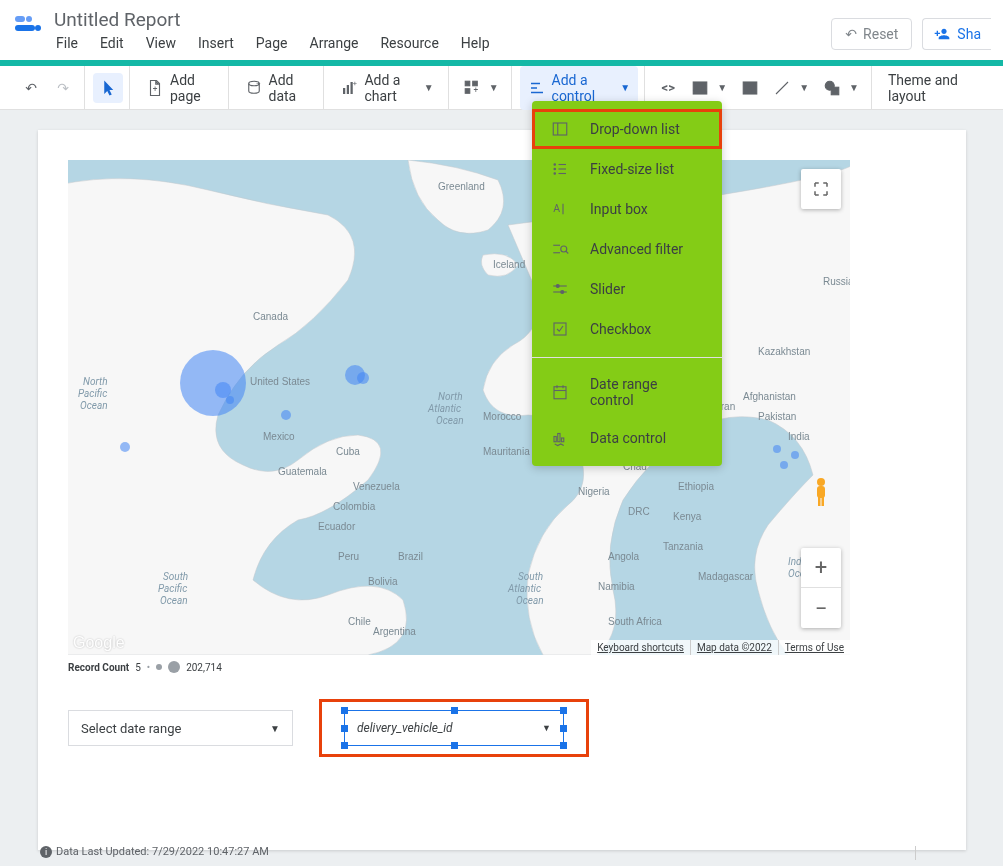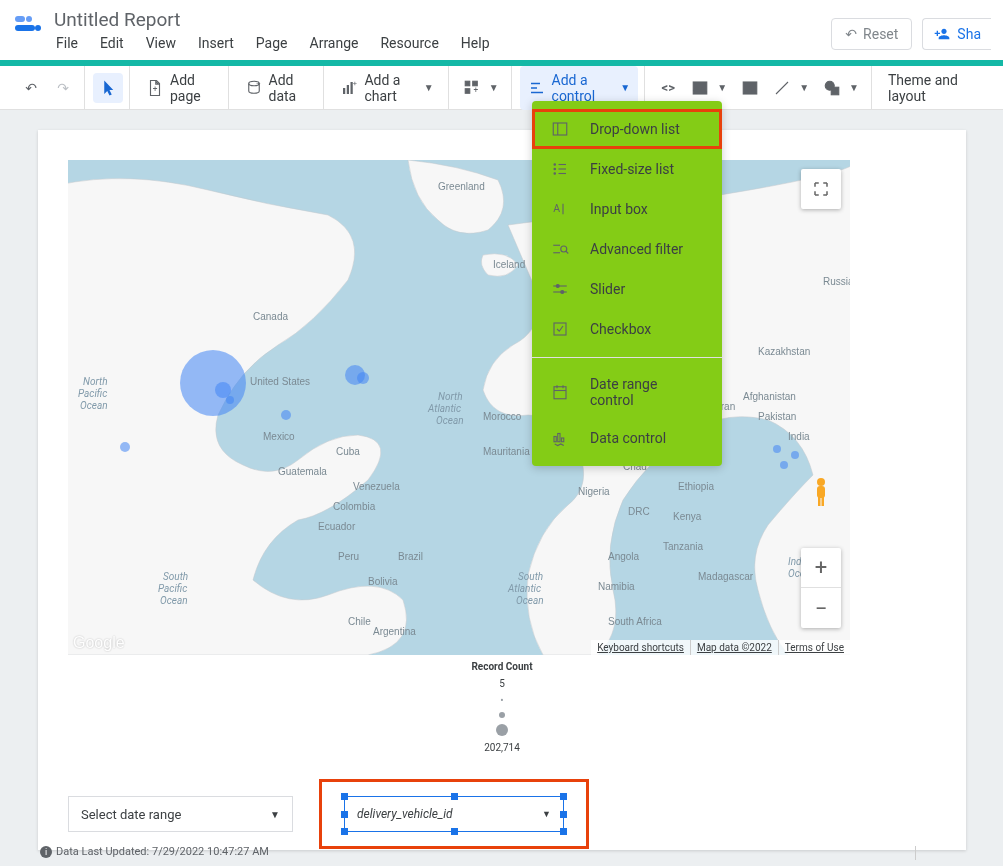--- a/index.html
+++ b/index.html
@@ -43,29 +43,29 @@
 .zoom-ctrl { bottom: 27px; right: 9px; position: absolute; width: 40px; background: #fff; border-radius: 2px; box-shadow: 0 1px 4px rgba(0,0,0,0.3); }
 .zoom-ctrl div { height: 40px; display: flex; align-items: center; justify-content: center; font-size: 22px; color: #666; }
 .zoom-ctrl div:first-child { border-bottom: 1px solid #e0e0e0; }
 
 .land { fill: #f7f7f7; stroke: #c5c9cc; stroke-width: 0.5; }
 .map-label { fill: #7b8a93; font-size: 10px; font-family: Arial; }
 .map-label-ocean { fill: #819aaa; font-size: 10px; font-style: italic; }
 .bubble { fill: #4285f4; opacity: 0.55; }
 
 
-.legend { font-size: 10px; color: #3c4043; margin-top: 6px; display: flex; align-items: center; gap: 6px; flex-direction: column; }
+.legend { font-size: 10px; color: #3c4043; margin-top: 6px; display: flex; align-items: center; gap: 6px; }
 .legend .lbl { font-weight: 700; }
 .legend-circ { display: inline-block; border-radius: 50%; background: #9aa0a6; }
 
 
 .ctrl-row { display: flex; gap: 26px; margin-top: 26px; align-items: center; }
 .date-ctrl { border: 1px solid #dadce0; width: 225px; height: 36px; display: flex; align-items: center; justify-content: space-between; padding: 0 12px; font-size: 13px; color: #3c4043; }
 .sel-box { position: relative; }
-.highlight-box { border: 3px solid #E8410B; padding: 14px 22px; }
+.highlight-box { border: 3px solid #E8410B; padding: 8px 22px; }
 .sel-inner { border: 1px solid #1a73e8; width: 220px; height: 36px; display: flex; align-items: center; justify-content: space-between; padding: 0 12px; font-size: 12px; font-style: italic; color: #3c4043; position: relative; background: #fff; }
 .handle { width: 7px; height: 7px; background: #1a73e8; position: absolute; }
 .handle.tl { top: -4px; left: -4px; } .handle.tr { top: -4px; right: -4px; }
 .handle.bl { bottom: -4px; left: -4px; } .handle.br { bottom: -4px; right: -4px; }
 .handle.tm { top: -4px; left: calc(50% - 3px); } .handle.bm { bottom: -4px; left: calc(50% - 3px); }
 .handle.ml { left: -4px; top: calc(50% - 3px); } .handle.mr { right: -4px; top: calc(50% - 3px); }
 
 
 .dropdown { position: absolute; top: 101px; left: 532px; width: 190px; background: #84cc16; box-shadow: 0 2px 10px rgba(0,0,0,0.2); border-radius: 4px; padding: 8px 0; z-index: 100; }
 .dropdown .dd-item { display: flex; align-items: center; gap: 20px; padding: 10px 18px; font-size: 14px; color: #3c4043; cursor: pointer; }

